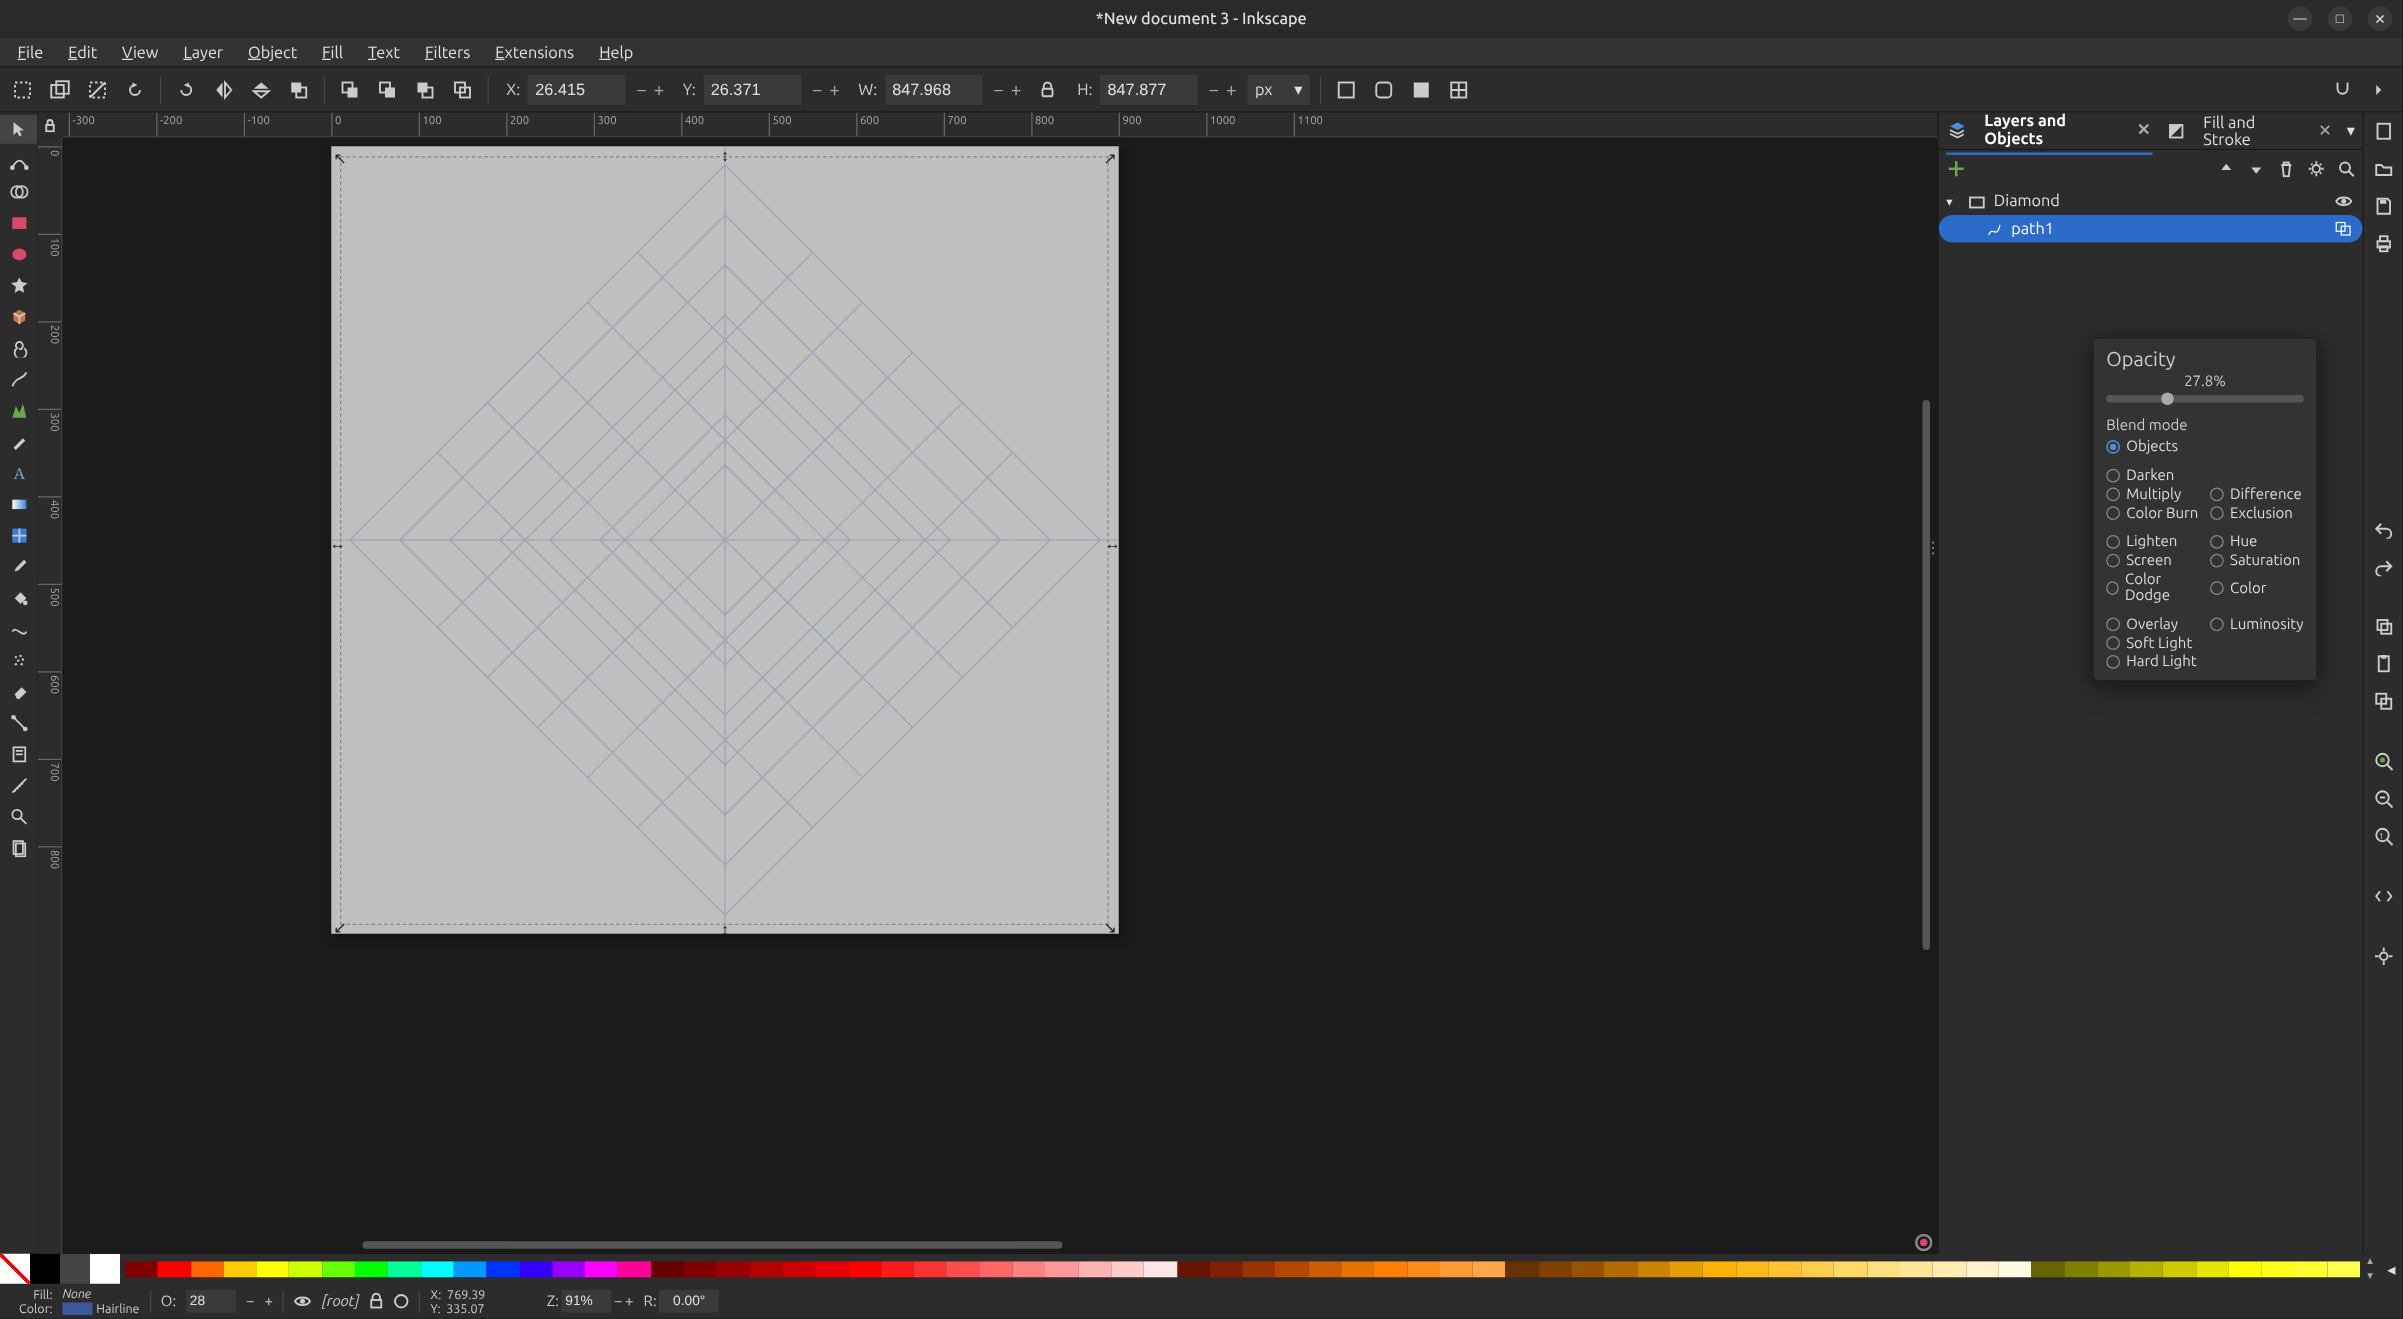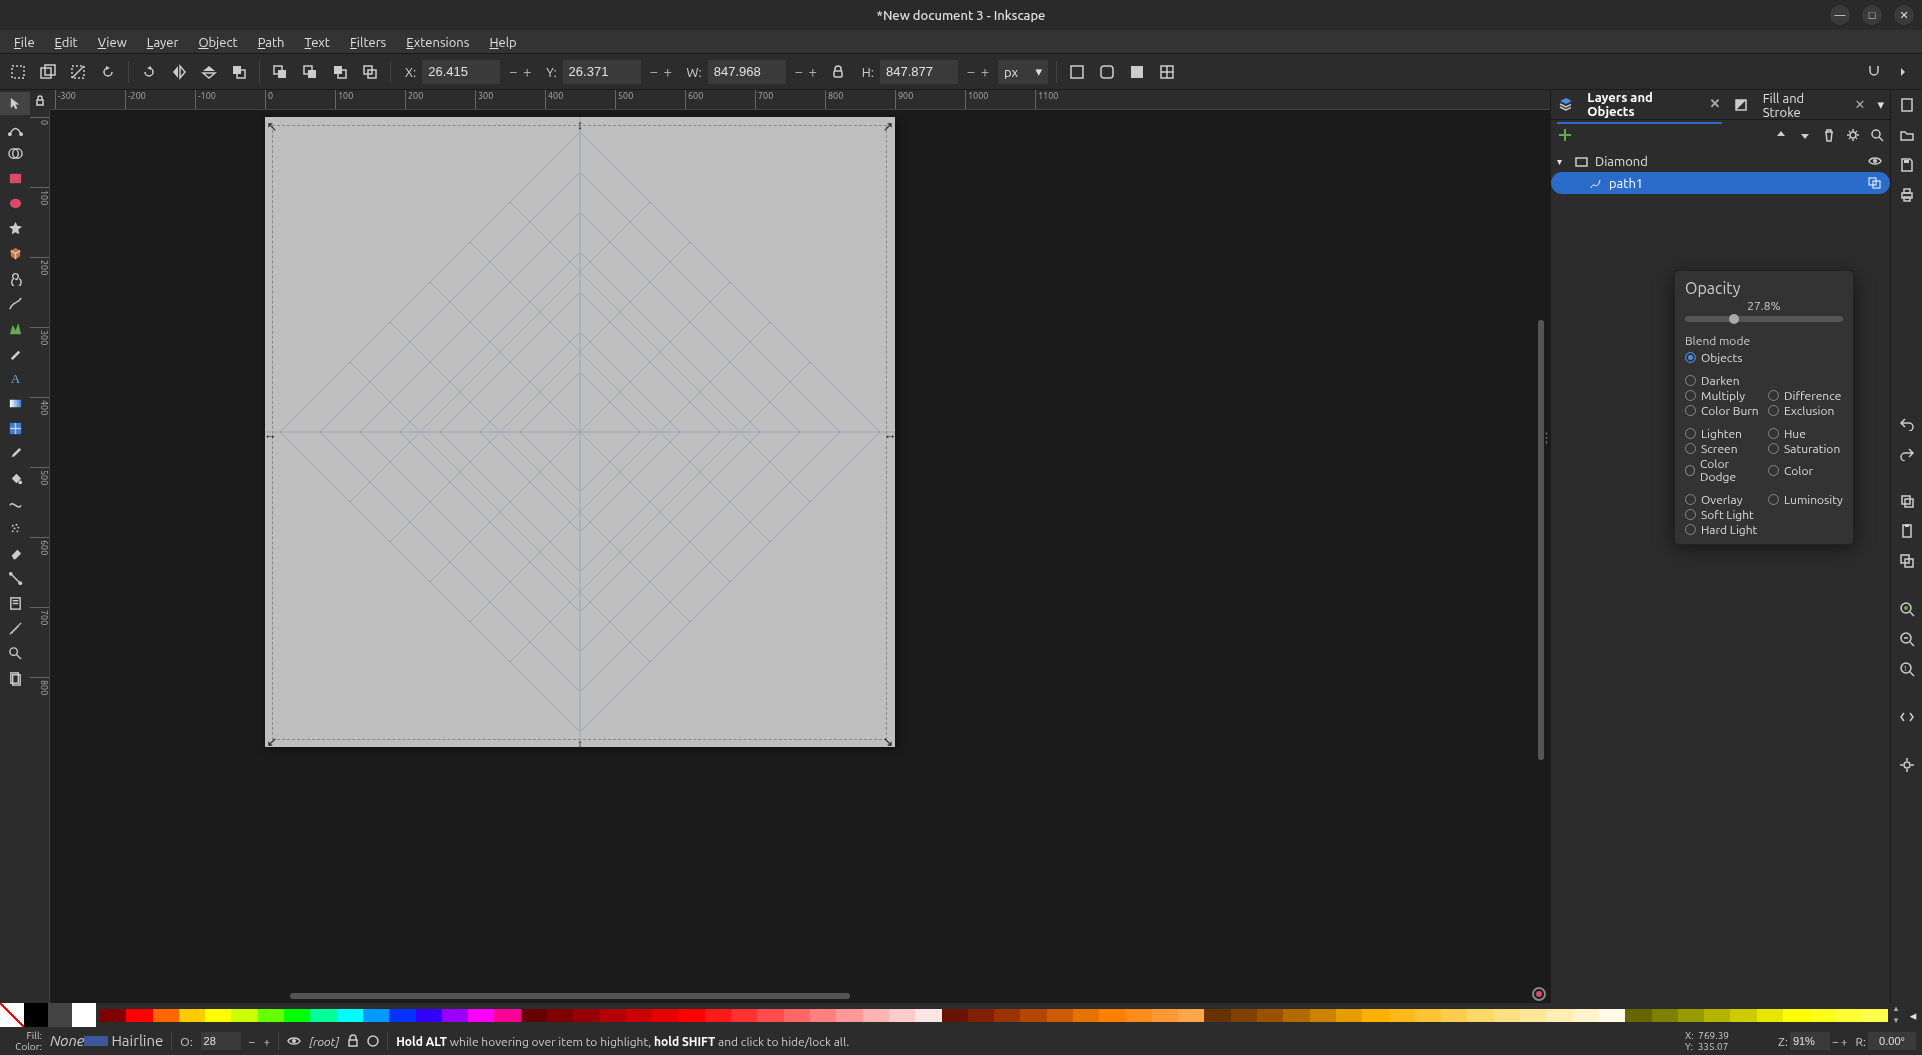--- a/index.html
+++ b/index.html
@@ -96,21 +96,21 @@
   .palette-big .sw.none::after { content: ''; position: absolute; inset: 0; background: linear-gradient(to top right, transparent 46%, red 46%, red 54%, transparent 54%); }
   .palette-strip { flex: 1; display: flex; height: 13px; align-self: center; margin-left: 4px; overflow: hidden; }
   .palette-strip .c { flex: 1; height: 13px; min-width: 5px; }
   .palette-arrows { display: flex; flex-direction: column; width: 16px; }
   .palette-arrows span { height: 12px; font-size: 9px; text-align: center; cursor: pointer; color: #aaa; }
   .palette-menu { width: 18px; text-align: center; cursor: pointer; }
   
   
   .statusbar { height: 28px; background: #2c2c2c; display: flex; align-items: center; padding: 0 6px; gap: 8px; font-size: 12px; color: #ccc; }
   .statusbar .fill-stroke { display: flex; flex-direction: column; font-size: 10px; line-height: 11px; width: 36px; text-align: right; }
-  .statusbar .fs-vals { display: flex; flex-direction: row; font-size: 15px; line-height: 12px; }
+  .statusbar .fs-vals { display: flex; flex-direction: column; font-size: 10px; line-height: 12px; }
   .statusbar .fs-vals .fill-v { font-style: italic; }
   .statusbar .fs-vals .stroke-v { display: flex; align-items: center; gap: 3px; }
   .statusbar .stroke-sw { width: 24px; height: 10px; background: #3b5998; }
   .statusbar .sb-sep { width: 1px; height: 18px; background: #444; }
   .statusbar .sb-input { width: 40px; height: 18px; background: #3a3a3a; border: none; color: #e0e0e0; padding: 0 3px; font-size: 11px; }
   .statusbar .layer-ind { font-style: italic; }
   .statusbar .hint { flex: 1; }
   .statusbar .hint b { font-weight: bold; color: #fff; }
   .statusbar .coords { display: flex; flex-direction: column; font-size: 10px; line-height: 11px; width: 85px; }
   .statusbar .zoom { display: flex; align-items: center; gap: 2px; }
@@ -130,21 +130,21 @@
     <div class="win-btn">✕</div>
   </div>
 </div>
 
 <div class="menubar">
   <span class="menu-item">File</span>
   <span class="menu-item">Edit</span>
   <span class="menu-item">View</span>
   <span class="menu-item">Layer</span>
   <span class="menu-item">Object</span>
-  <span class="menu-item">Path</span>
+  <span class="menu-item">Fill</span>
   <span class="menu-item">Text</span>
   <span class="menu-item">Filters</span>
   <span class="menu-item">Extensions</span>
   <span class="menu-item">Help</span>
 </div>
 
 <div class="tool-controls">
   <div class="tc-btn">
       <svg width="16" height="16">
         <rect class="ic-stroke" x="2" y="2" width="12" height="12" stroke-dasharray="2 2"></rect>
@@ -945,23 +945,20 @@
         <path class="ic-stroke" d="M3 6V4a3 3 0 0 1 6 0v2"></path>
         <rect class="ic-stroke" x="2" y="6" width="8" height="6"></rect>
       </svg>
     </span>
   <span>
       <svg width="12" height="12">
         <circle class="ic-stroke" cx="6" cy="6" r="5"></circle>
       </svg>
     </span>
   <div class="sb-sep"></div>
-  <div class="hint">
-    <b>Hold ALT</b><span> while hovering over item to highlight, </span><b>hold SHIFT</b><span> and click to hide/lock all.</span>
-  </div>
   <div class="coords">
     <span><span>X:</span>&nbsp;&nbsp;<span>769.39</span></span>
     <span><span>Y:</span>&nbsp;&nbsp;<span>335.07</span></span>
   </div>
   <div class="zoom">
     <span>Z:</span>
     <input class="sb-input" value="91%" style="">
     <span style="cursor:pointer">−</span>
     <span style="cursor:pointer">+</span>
   </div>

